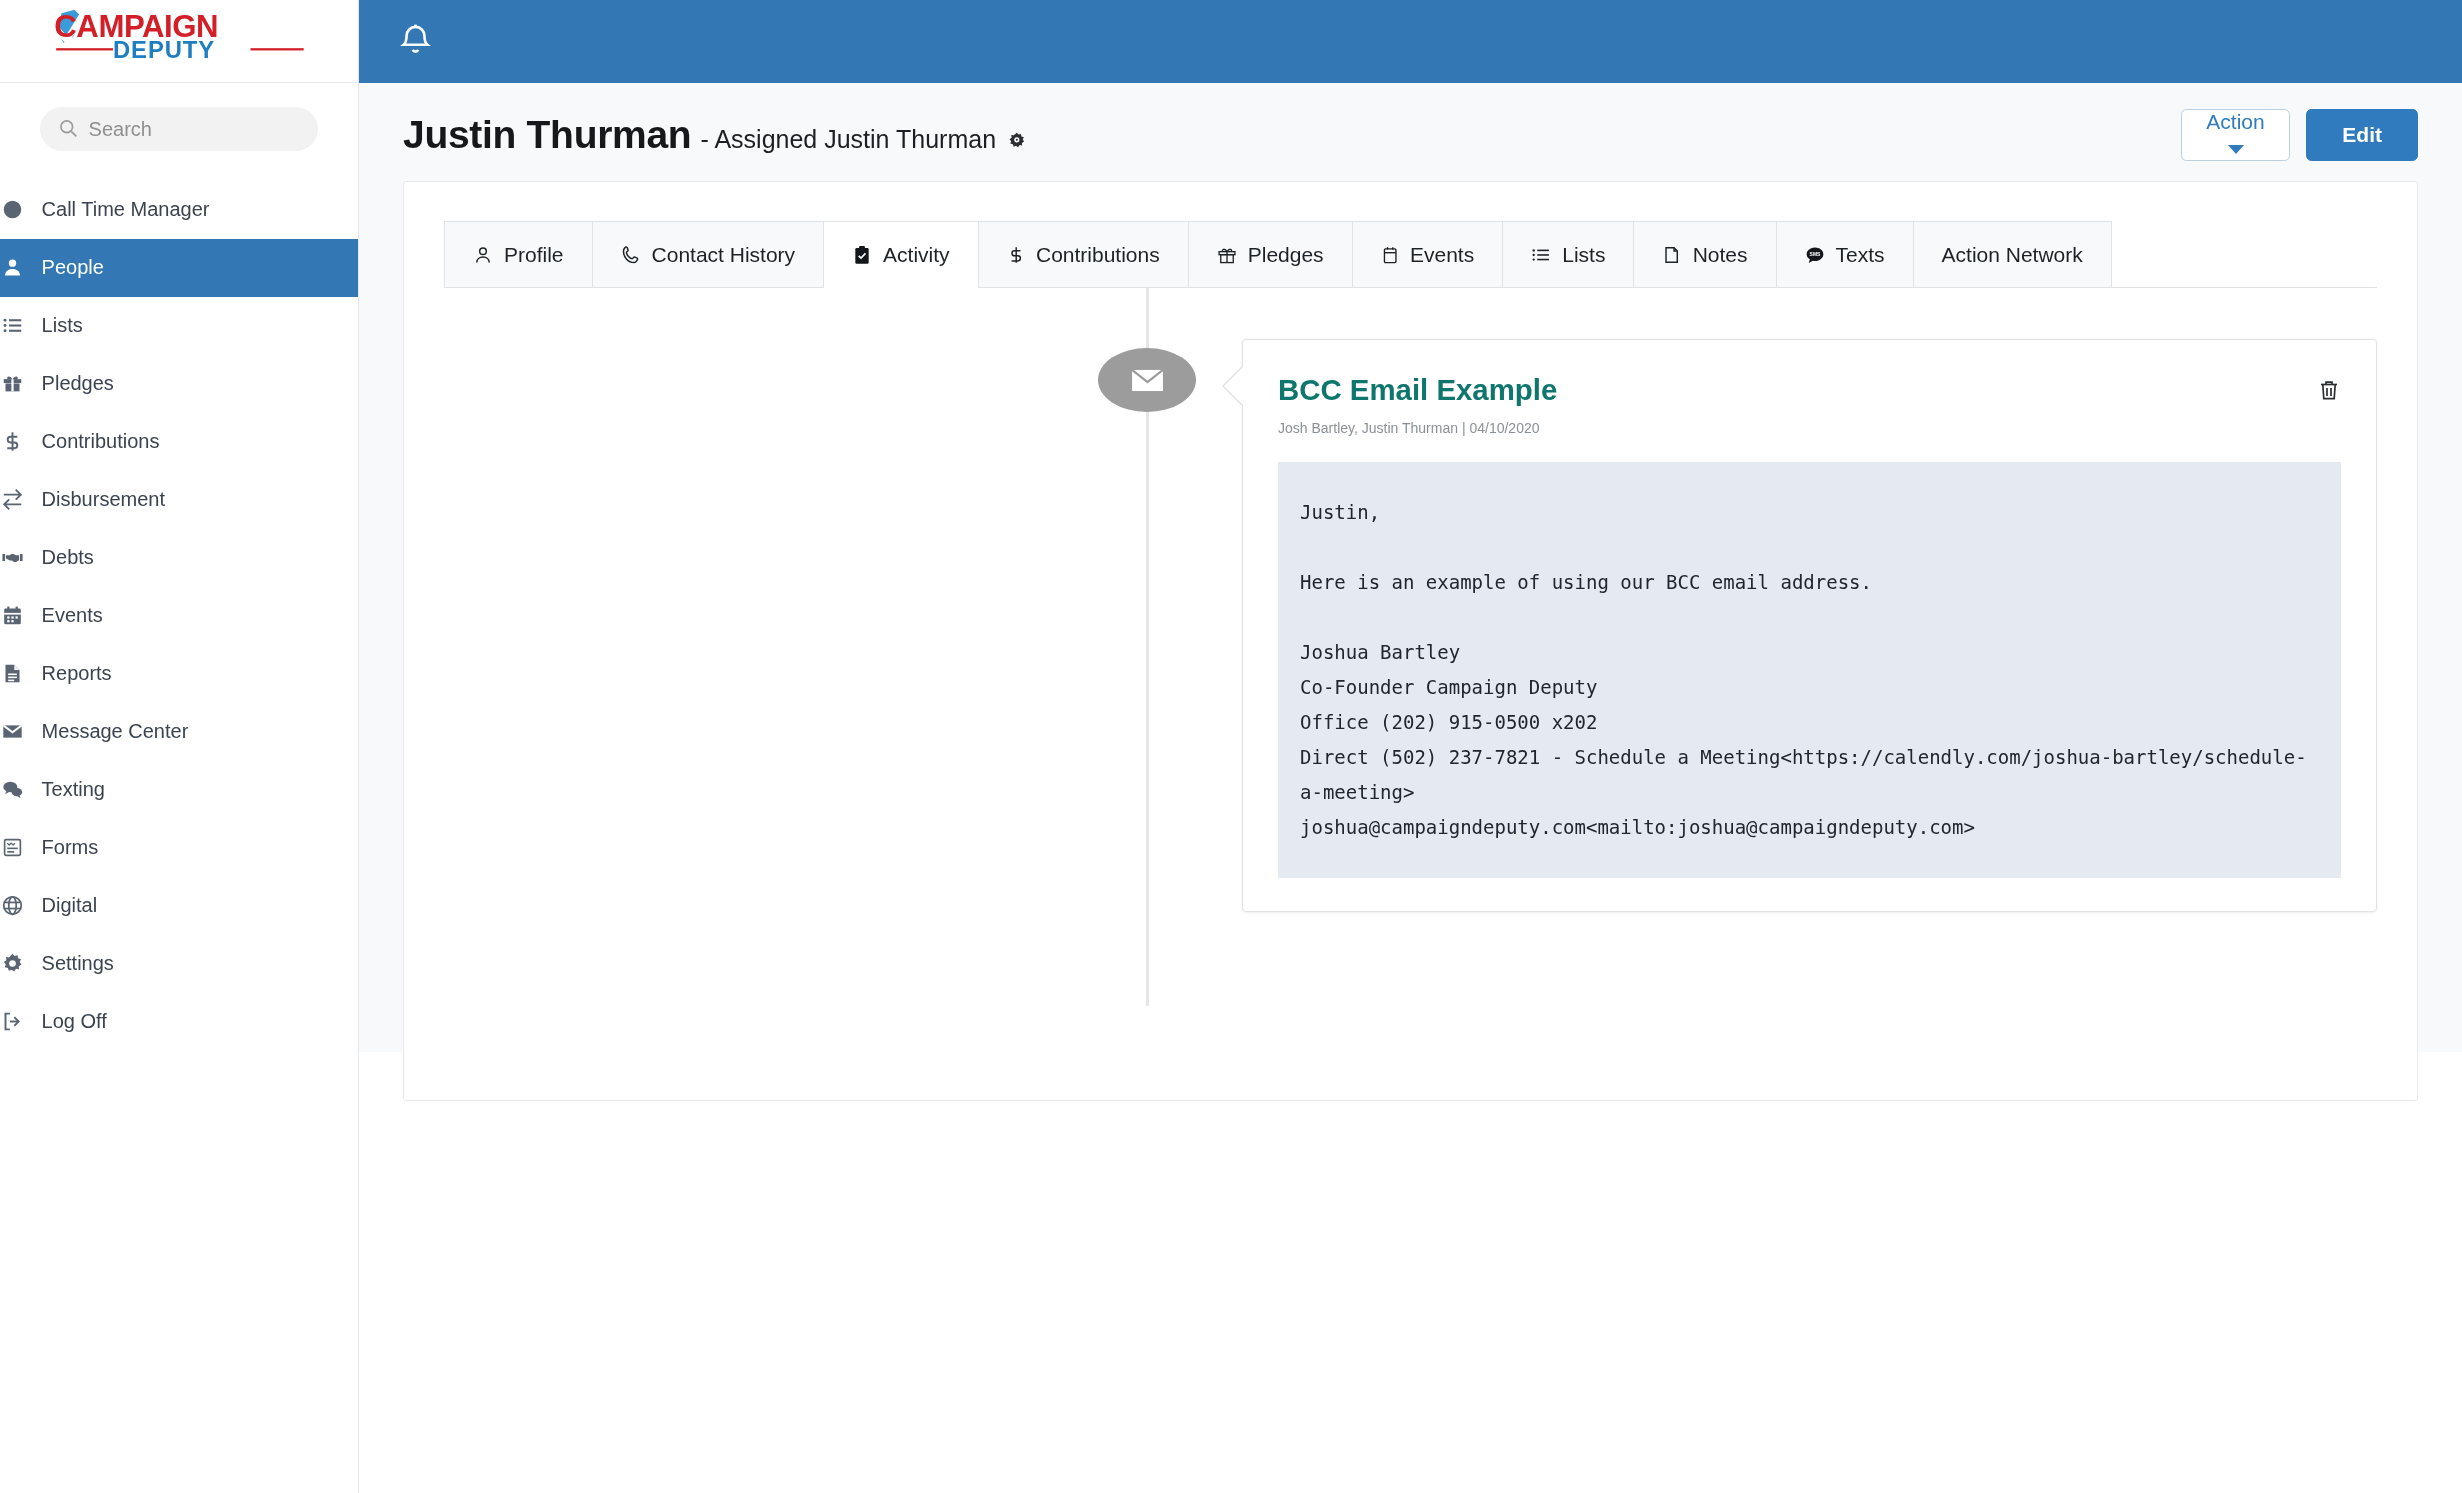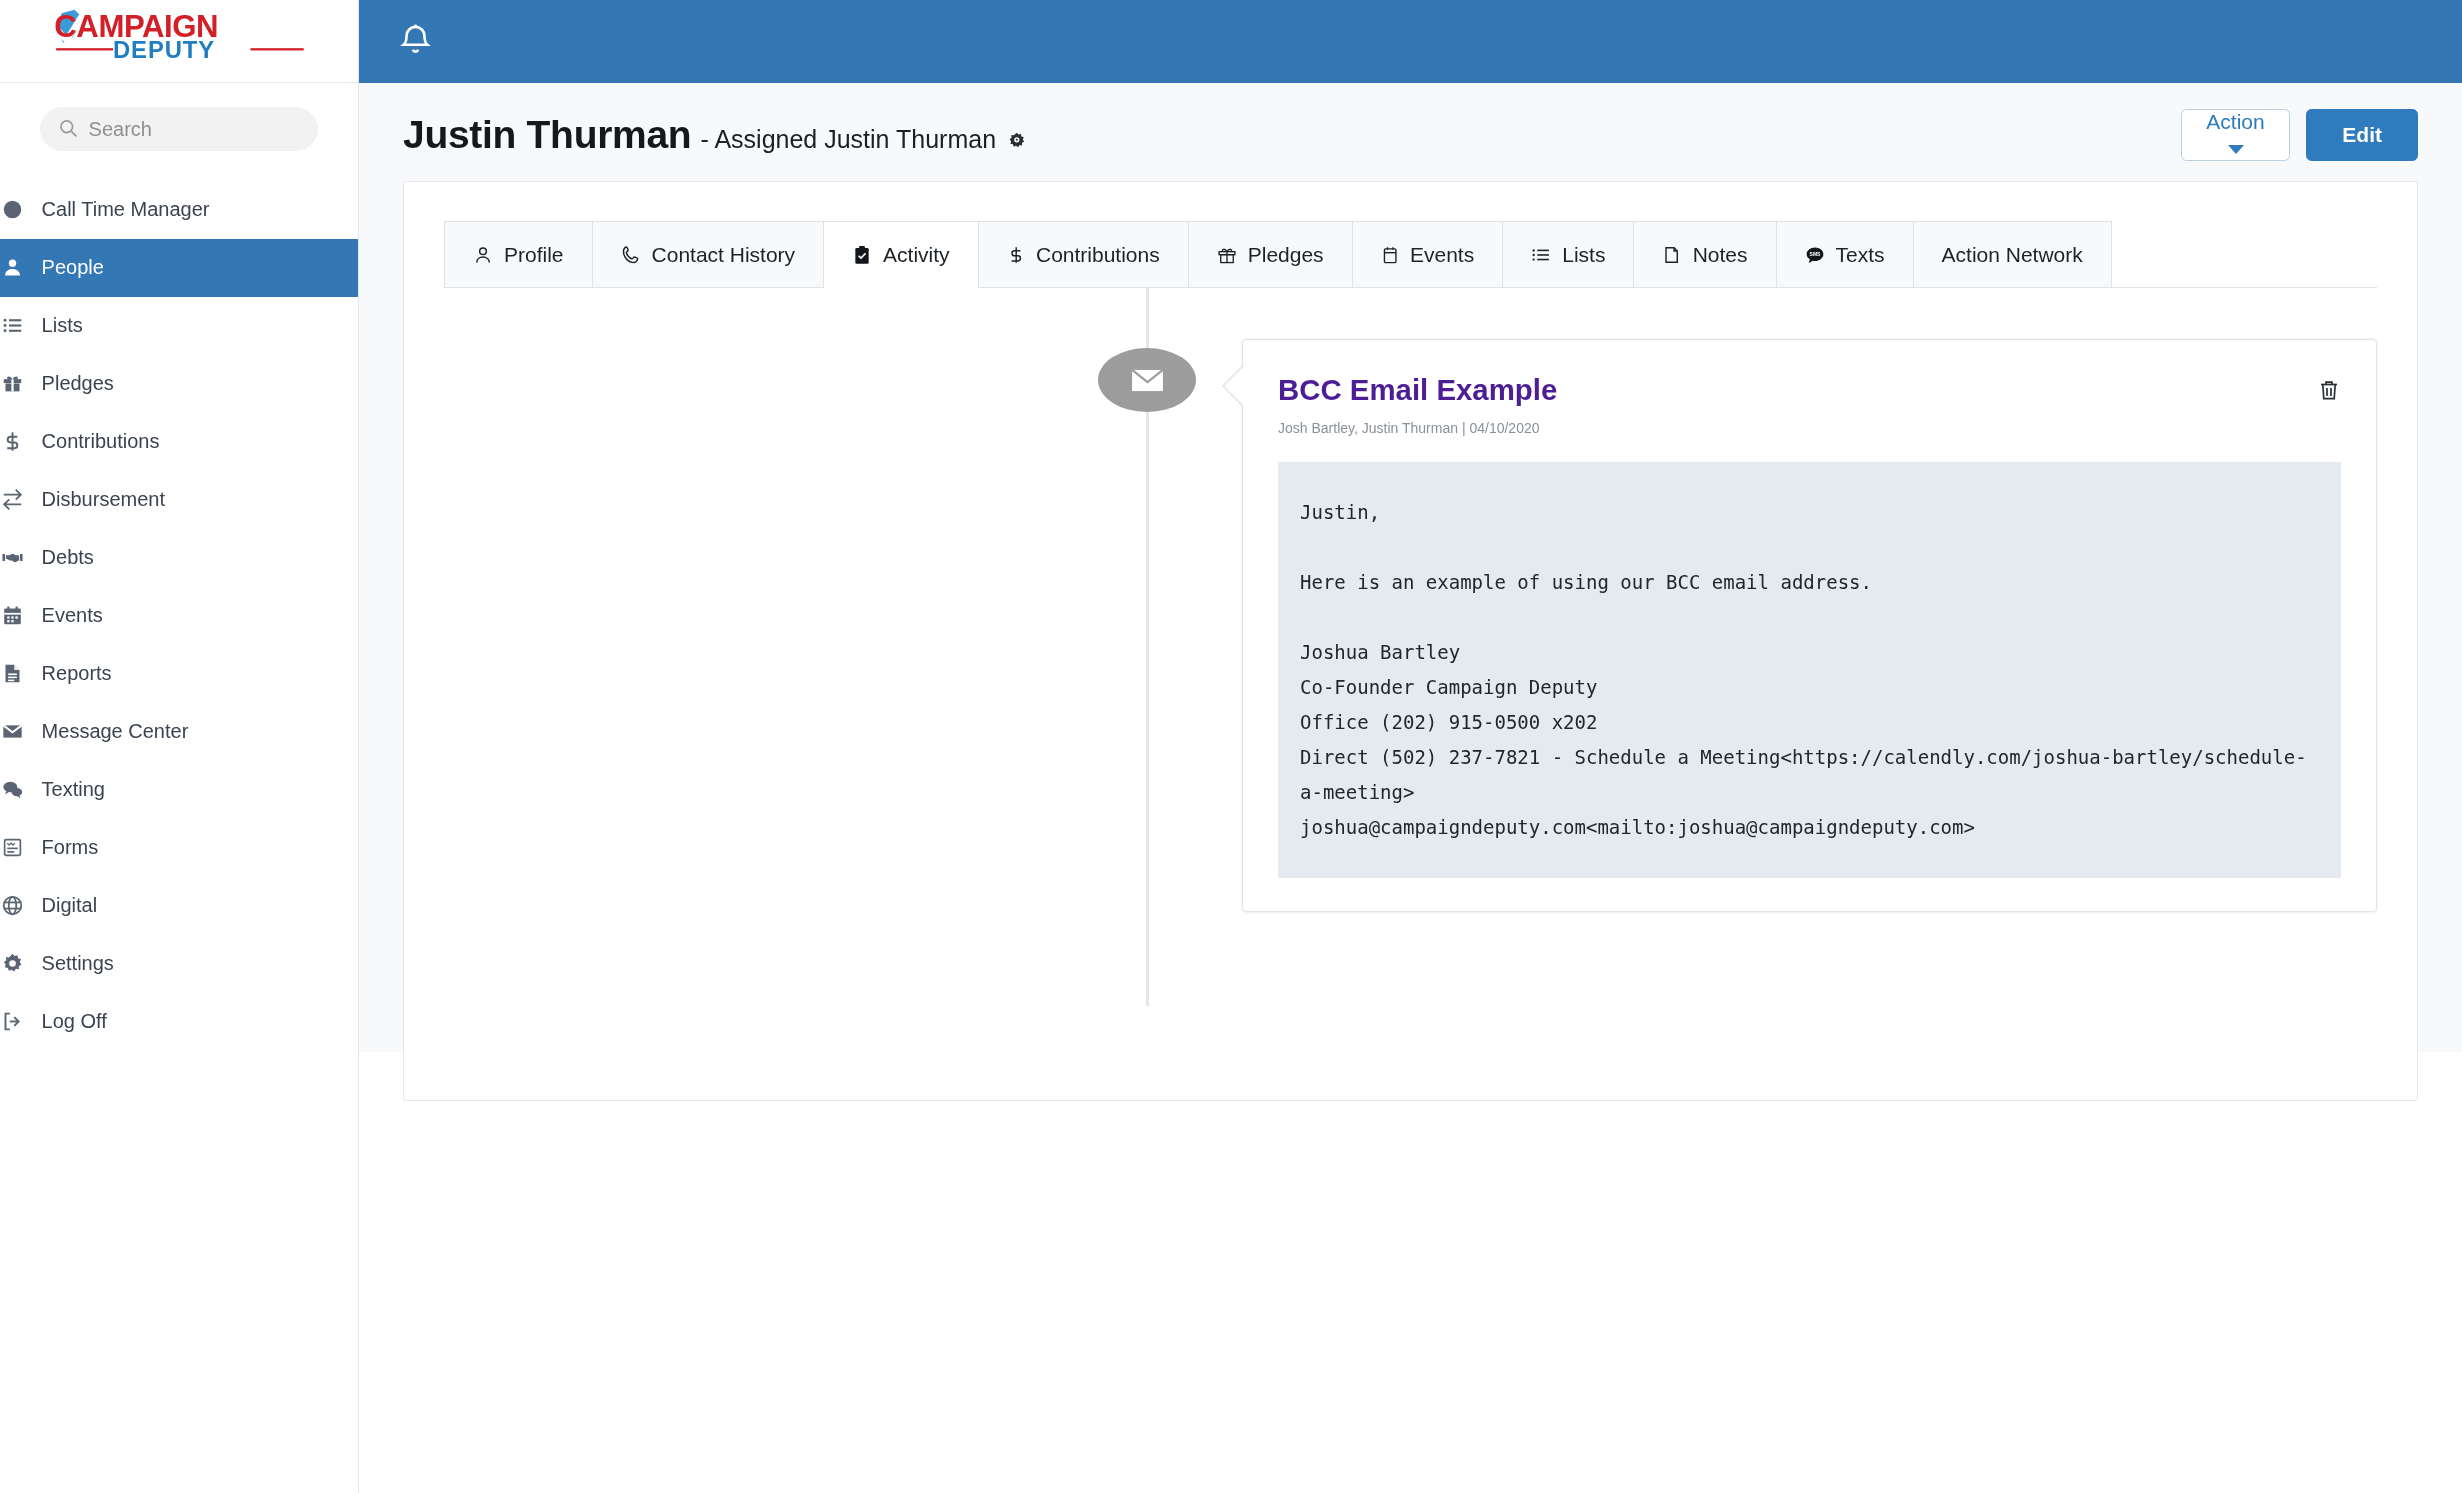--- a/index.html
+++ b/index.html
@@ -160,21 +160,21 @@
   .card::after {
     content: ""; position: absolute;
     left: -19.3px; top: 25px;
     width: 0; height: 0;
     border-top: 21px solid transparent;
     border-bottom: 21px solid transparent;
     border-right: 21px solid #ffffff;
   }
 
   .card-head { display: flex; justify-content: space-between; align-items: flex-start; }
-  .card-title { font-size: 29.4px; font-weight: bold; color: #4c1d95; }
+  .card-title { font-size: 29.4px; font-weight: bold; color: #0f766e; }
   .card-meta { font-size: 14px; color: #8a9099; margin-top: 13px; }
   .trash { cursor: pointer; margin-top: 3.7px; }
 
   .email-body {
     margin-top: 26px;
     background: #e5eaf0;
     padding: 33px 22px 33px 22px;
     font-family: "DejaVu Sans Mono", "Liberation Mono", monospace;
     font-size: 19px;
     line-height: 35px;

